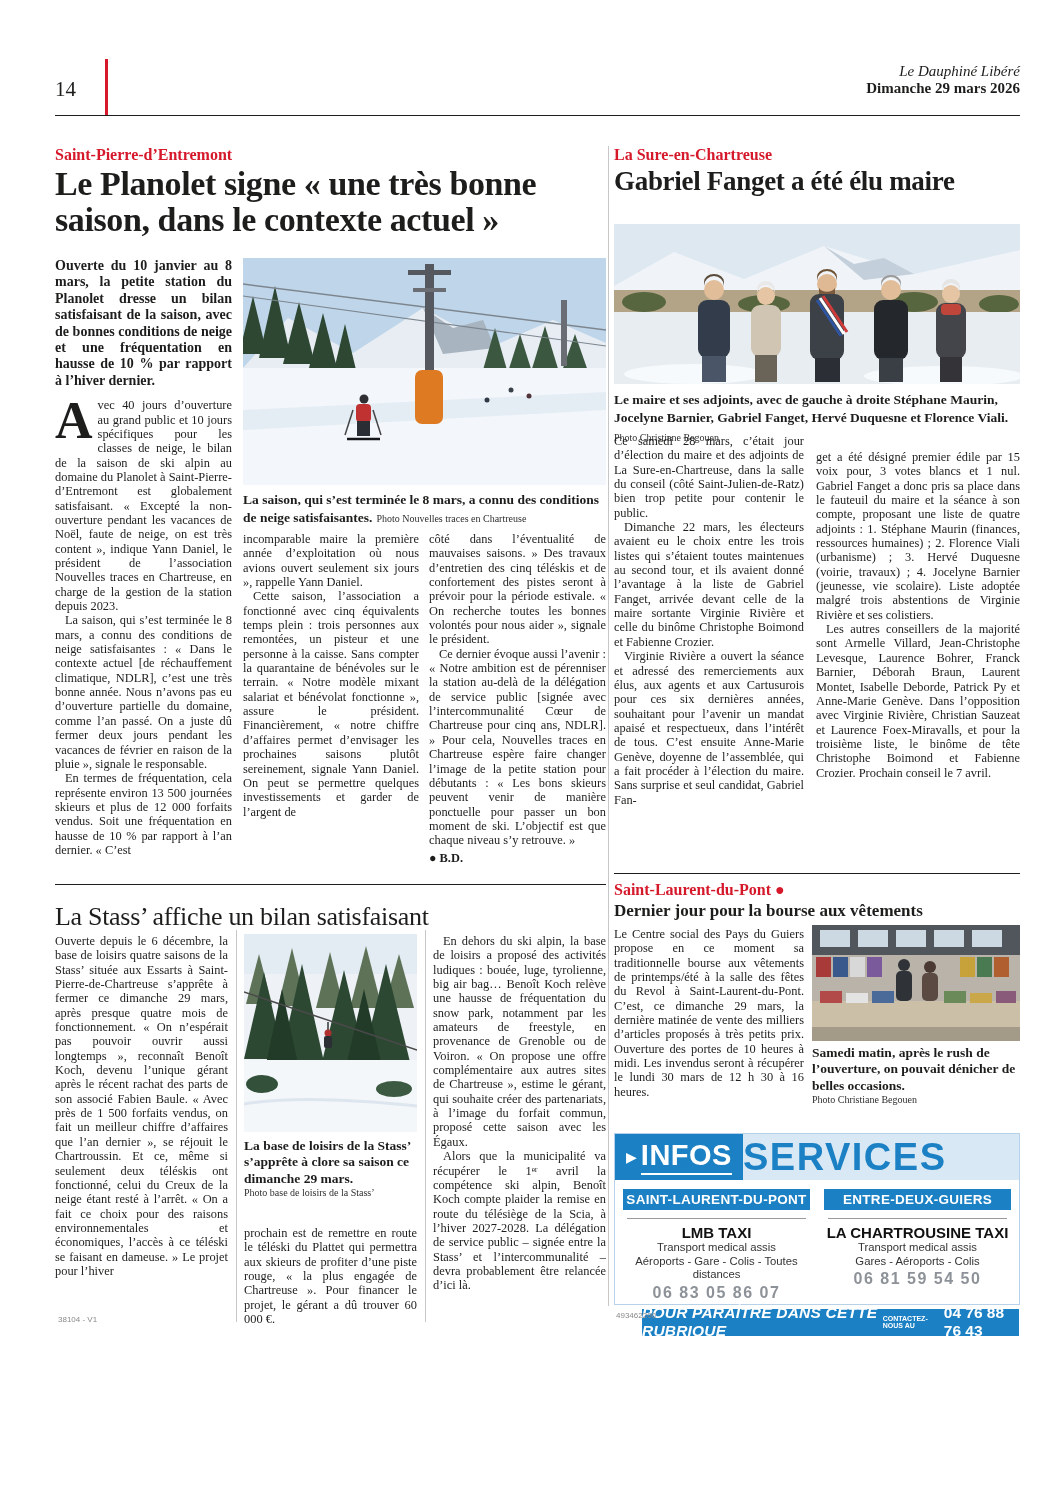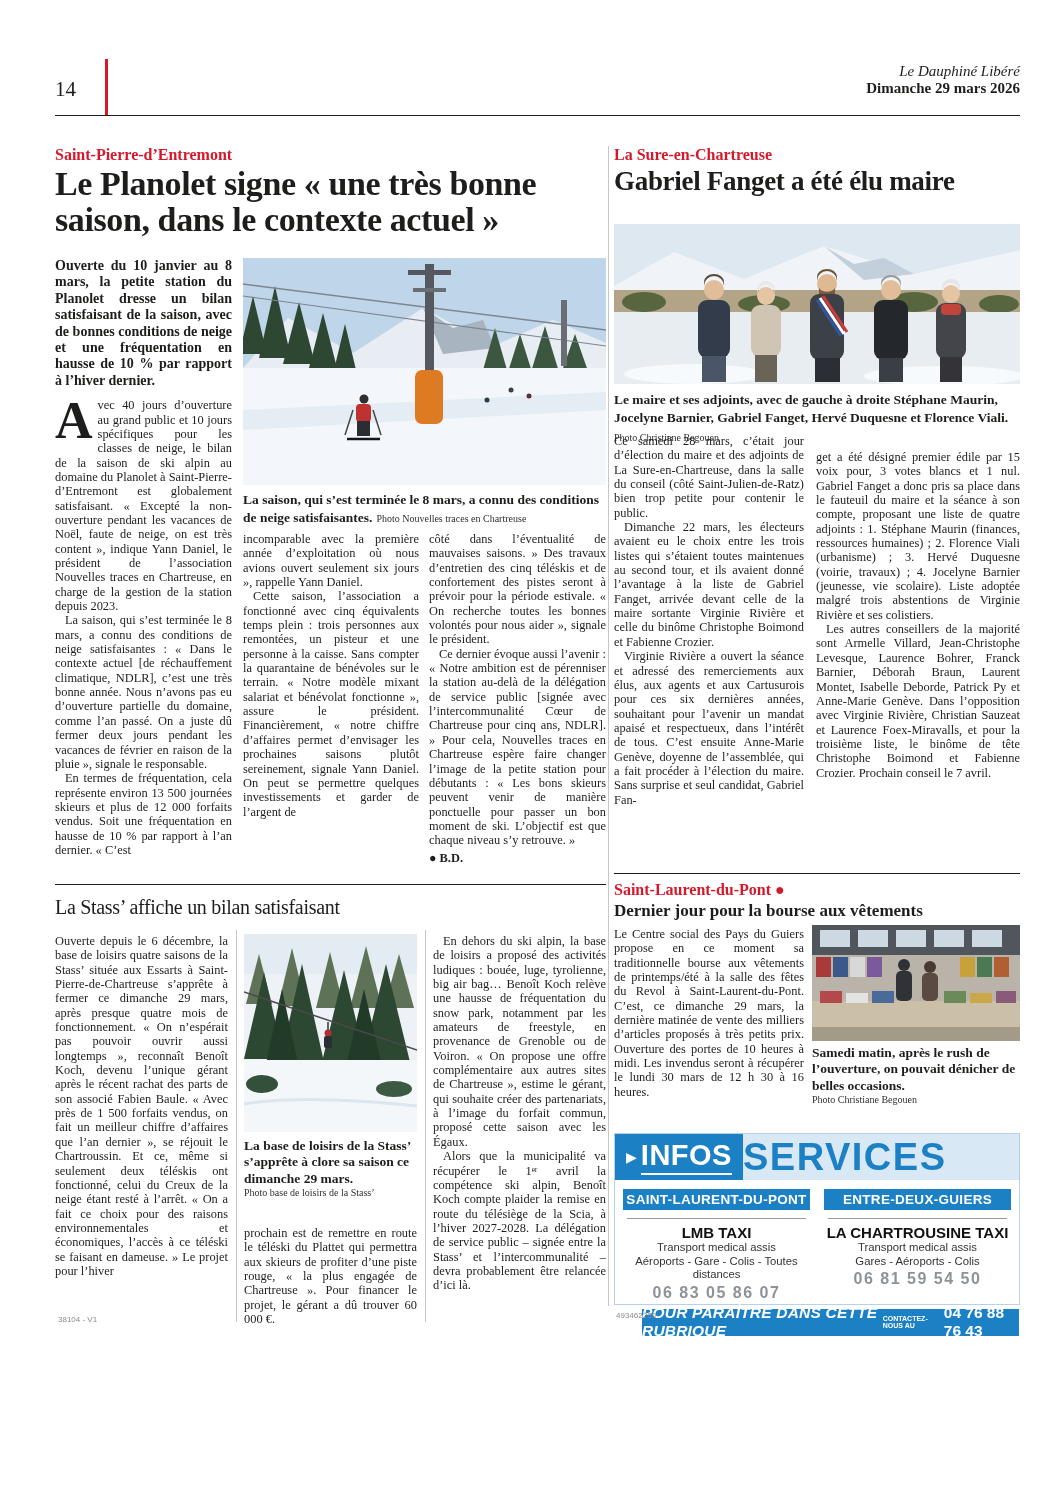--- a/index.html
+++ b/index.html
@@ -14,21 +14,21 @@
   .section-title { font-size:30px; font-weight:bold; color:#d6182b; letter-spacing:-0.5px;}
   .section-region { font-size:30px; font-weight:normal; color:#1d1d1b; }
   .paper { font-style:italic; font-size:15px; }
   .edate { font-weight:bold; font-size:15px; }
   .hrule { background:#1d1d1b; height:1px; }
   .vrule { background:#c7c7c7; width:1px; }
 
   .kicker { color:#d6182b; font-weight:bold; font-size:16px; }
   .headline-xl { font-size:34px; line-height:36px; font-weight:bold; letter-spacing:-0.4px; }
   .headline-lg { font-size:27px; line-height:30px; font-weight:bold; letter-spacing:-0.3px; }
-  .headline-md { font-size:20px; line-height:30px; font-weight:normal; letter-spacing:-0.3px; }
+  .headline-md { font-size:26px; line-height:30px; font-weight:normal; letter-spacing:-0.3px;margin-top:10px; }
   .subhead-b { font-size:17px; font-weight:bold; }
 
   .lede { font-size:14px; line-height:16.4px; font-weight:bold; text-align:justify; }
   .body-text { font-size:12.4px; line-height:14.35px; text-align:justify; }
   .ind { text-indent:10px; }
   .col { overflow:hidden; }
   .dropcap { float:left; font-size:52px; line-height:42px; font-weight:bold; padding:2px 5px 0 0; }
   .caption-b { font-weight:bold; font-size:13.5px; line-height:16.3px; text-align:left; }
   .credit { font-weight:normal; font-size:10px; color:#2e2e2e; }
   .crosshead { font-weight:bold; font-size:14.5px; line-height:17px; text-align:center;
@@ -130,21 +130,21 @@
           <line x1="104" y1="181" x2="137" y2="181" stroke="#15161a" stroke-width="2.5"></line>
         </g>
       </svg>
     </div>
     <p class="abs" style="left:188px; top:344px; width:363px;">
       <span class="caption-b">La saison, qui s’est terminée le 8 mars, a connu des conditions de neige satisfaisantes.</span>
       <span class="credit">Photo Nouvelles traces en Chartreuse</span>
     </p>
 
     <div class="abs col" style="left:188px; top:386px; width:176px; height:348px;">
-      <p class="body-text">incomparable avec la première année d’exploitation où nous avions ouvert seulement six jours », rappelle Yann Daniel.</p>
+      <p class="body-text">incomparable maire la première année d’exploitation où nous avions ouvert seulement six jours », rappelle Yann Daniel.</p>
       <p class="body-text ind">Cette saison, l’association a fonctionné avec cinq équivalents temps plein : trois personnes aux remontées, un pisteur et une personne à la caisse. Sans compter la quarantaine de bénévoles sur le terrain. « Notre modèle mixant salariat et bénévolat fonctionne », assure le président. Financièrement, « notre chiffre d’affaires permet d’envisager les prochaines saisons plutôt sereinement, signale Yann Daniel. On peut se permettre quelques investissements et garder de l’argent de</p>
     </div>
 
     <div class="abs col" style="left:374px; top:386px; width:177px; height:350px;">
       <p class="body-text">côté dans l’éventualité de mauvaises saisons. » Des travaux d’entretien des cinq téléskis et de confortement des pistes seront à prévoir pour la période estivale. « On recherche toutes les bonnes volontés pour nous aider », signale le président.</p>
       <p class="body-text ind">Ce dernier évoque aussi l’avenir : « Notre ambition est de pérenniser la station au-delà de la délégation de service public [signée avec l’intercommunalité Cœur de Chartreuse pour cinq ans, NDLR]. » Pour cela, Nouvelles traces en Chartreuse espère faire changer l’image de la petite station pour débutants : « Les bons skieurs peuvent venir de manière ponctuelle pour passer un bon moment de ski. L’objectif est que chaque niveau s’y retrouve. »</p>
       <p class="byline">● B.D.</p>
     </div>
   </div>
 

